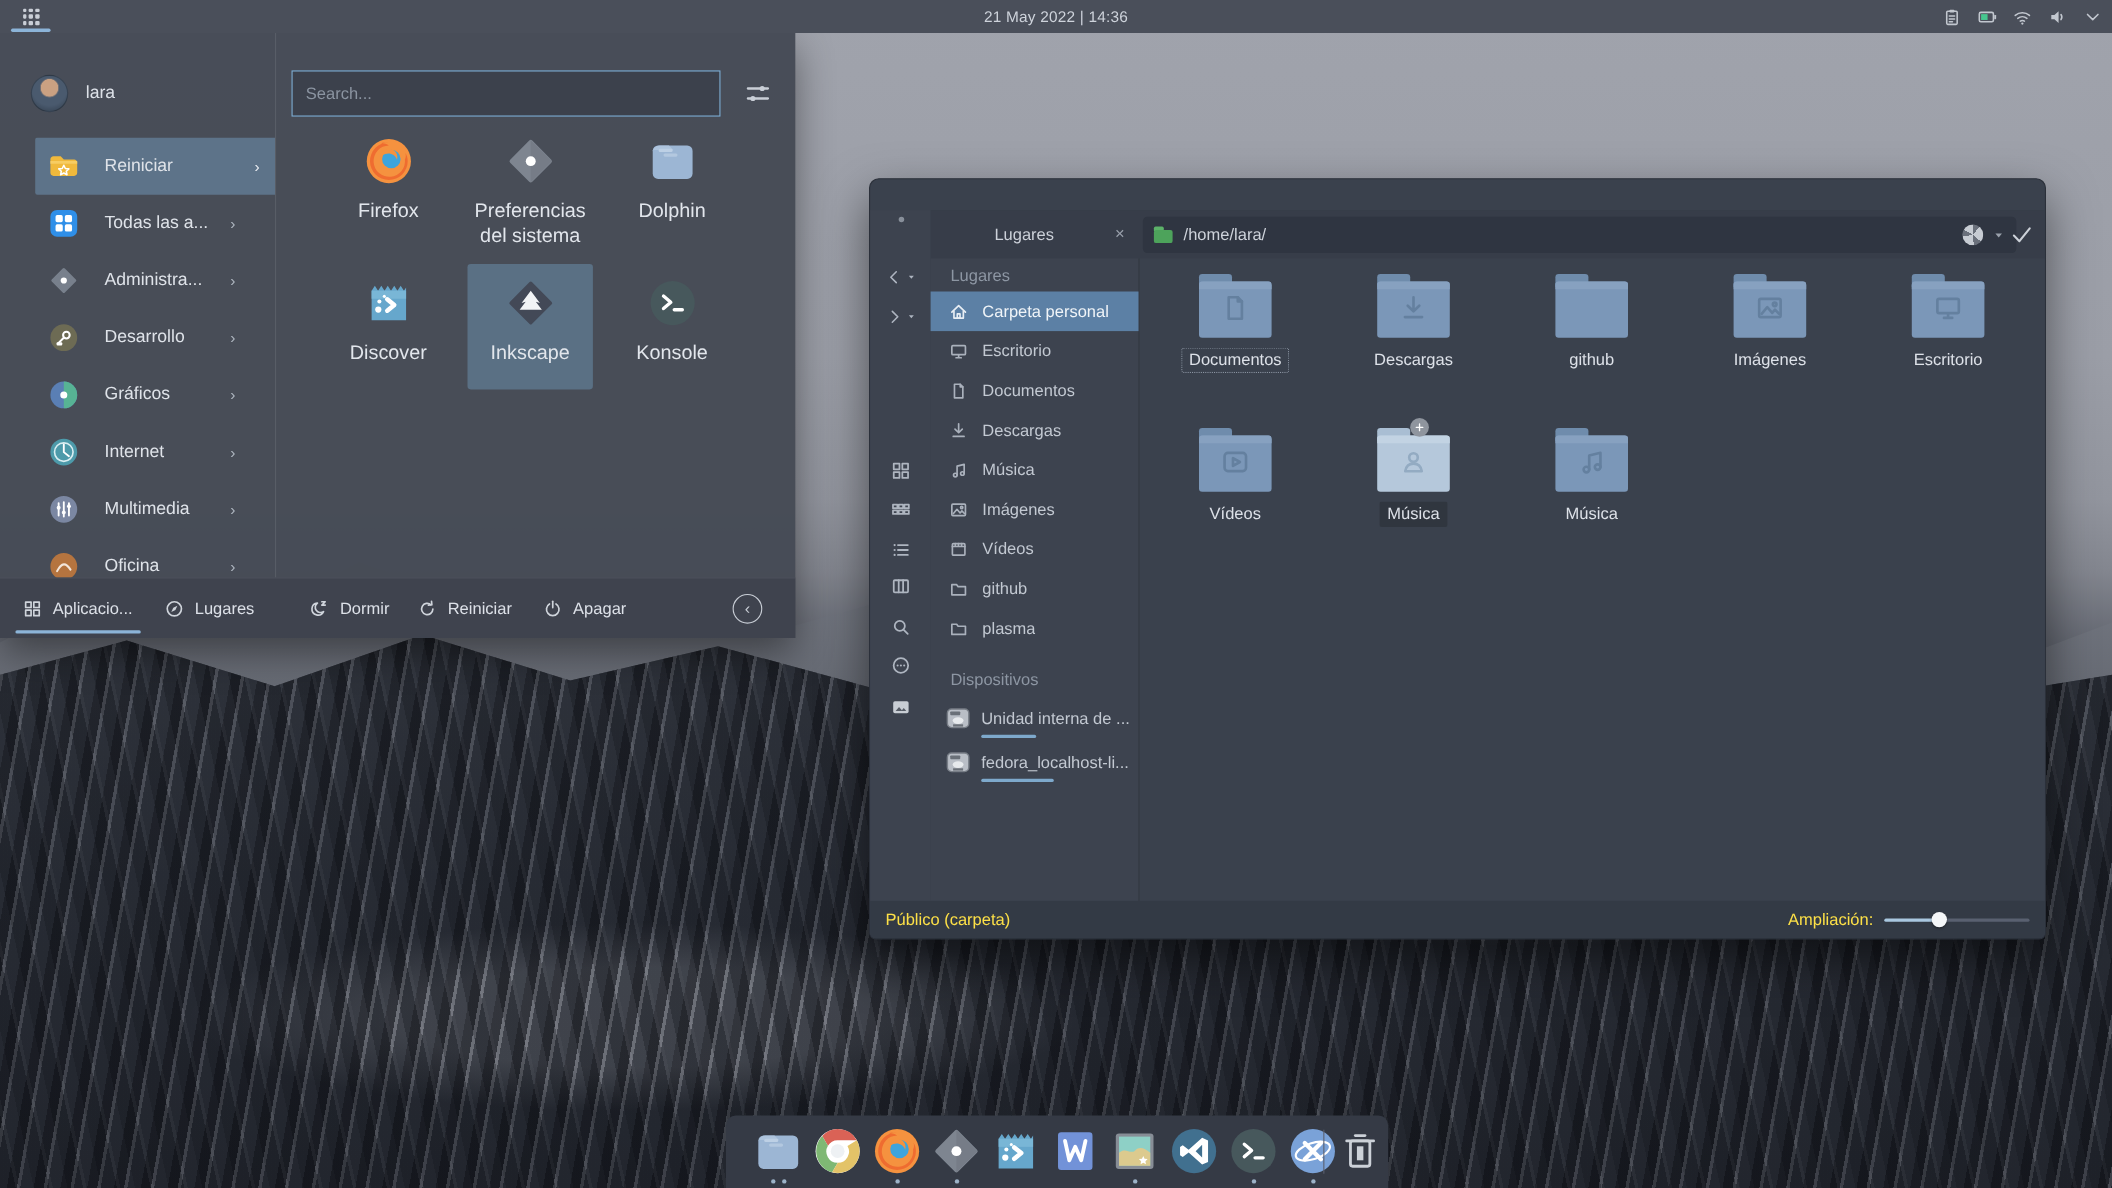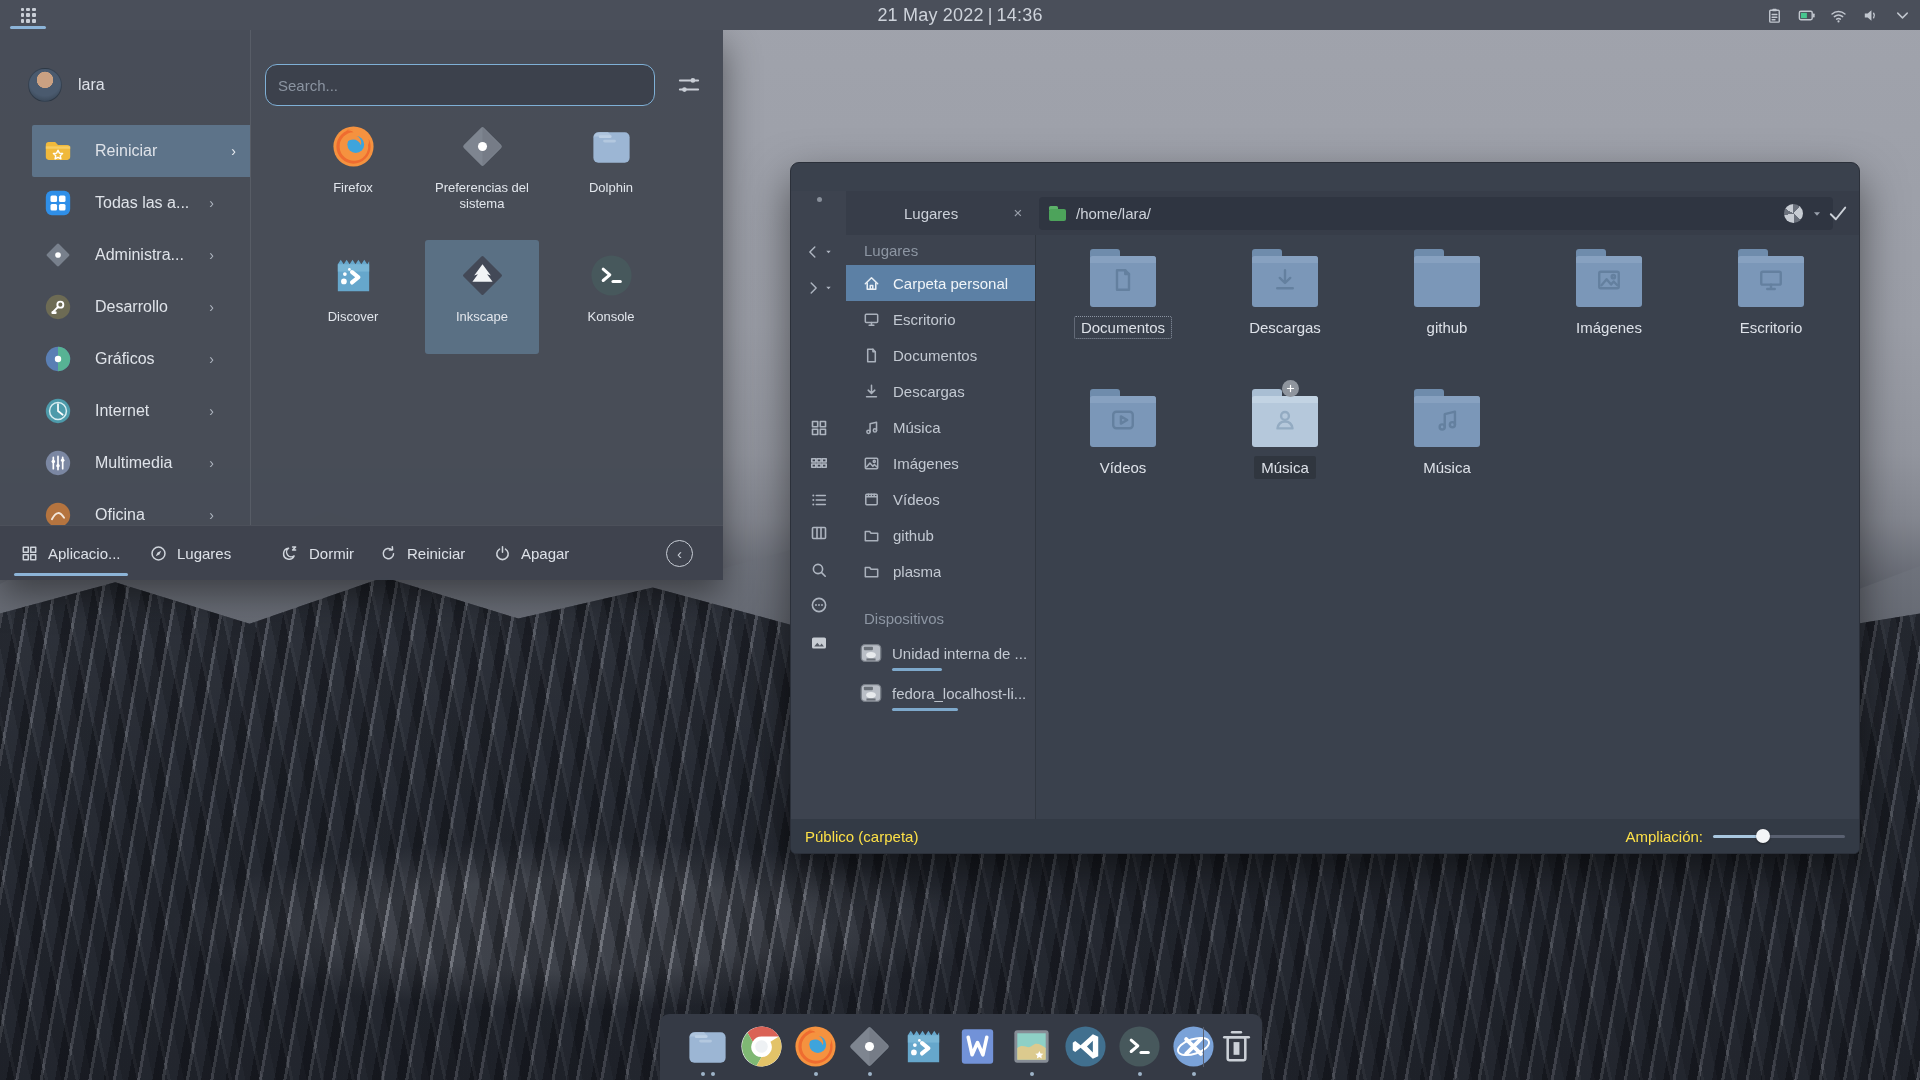--- a/index.html
+++ b/index.html
@@ -20,21 +20,21 @@
       repeating-linear-gradient(100deg, rgba(16,18,24,.55) 0 9px, rgba(175,178,187,.18) 9px 12px, rgba(34,38,46,.5) 12px 24px),
       repeating-linear-gradient(78deg, rgba(10,12,16,.35) 0 14px, rgba(190,193,200,.10) 14px 17px, transparent 17px 30px),
       radial-gradient(ellipse 34% 26% at 72% 38%, rgba(186,189,196,.55) 0 40%, transparent 75%),
       radial-gradient(ellipse 28% 22% at 30% 70%, rgba(170,173,181,.4) 0 40%, transparent 75%),
       linear-gradient(180deg,#3c4049 0%,#2d313a 45%,#23262e 100%);
     clip-path:polygon(0 10%,6% 4%,13% 12%,20% 3%,27% 11%,34% 5%,42% 13%,50% 6%,58% 14%,66% 8%,74% 15%,82% 9%,90% 16%,100% 10%,100% 100%,0 100%);
   }
 
   
   #topbar { position:absolute; left:0; top:0; width:1920px; height:30px; background:#4a4f5a; z-index:50;
-    display:flex; align-items:center; font-size:18px; }
+    display:flex; align-items:center; font-size:14px; }
   #launcher-btn { position:absolute; left:8px; top:0; width:40px; height:30px; display:flex; align-items:center; justify-content:center; cursor:pointer; }
   #launcher-btn .grid9 { width:15px; height:15px; display:grid; grid-template-columns:repeat(3,1fr); gap:2px; }
   #launcher-btn .grid9 i { background:#c9ced6; border-radius:1px; }
   #launcher-btn .active-line { position:absolute; left:2px; right:2px; bottom:1px; height:3px; background:#8cb4d8; border-radius:2px; }
   #clock { position:absolute; left:50%; transform:translateX(-50%); top:0; height:30px; display:flex; align-items:center; gap:4px; color:#ced3db; letter-spacing:.2px; }
   #tray { position:absolute; right:8px; top:0; height:30px; display:flex; align-items:center; gap:13px; color:#c2c7cf; }
   #tray .ticon { width:19px; height:19px; display:flex; align-items:center; justify-content:center; }
   #tray svg { width:19px; height:19px; }
 
   
@@ -42,39 +42,39 @@
   .svgicon svg { width:100%; height:100%; stroke:currentColor; fill:none; stroke-width:1.6; stroke-linecap:round; stroke-linejoin:round; }
 
   
   #launcher { position:absolute; left:0; top:30px; width:723px; height:550px; z-index:40;
     background:rgba(69,74,85,.97); box-shadow:0 14px 34px rgba(0,0,0,.45); }
   #launcher .vdiv { position:absolute; left:250px; top:0; width:1px; height:495px; background:rgba(255,255,255,.09); }
   #user-row { position:absolute; left:28px; top:38px; display:flex; align-items:center; gap:16px; }
   #avatar { width:34px; height:34px; border-radius:50%; overflow:hidden;
     background:radial-gradient(circle at 50% 34%, #caa182 0 30%, #4a5a6e 32% 60%, #2e3a48 100%); border:1px solid rgba(0,0,0,.25); }
   #user-name { font-size:16px; color:#dde1e8; }
-  #search-box { position:absolute; left:265px; top:34px; width:390px; height:42px; background:#3c414c; border:1px solid #7fb0d6; border-radius:12px;
+  #search-box { position:absolute; left:265px; top:34px; width:390px; height:42px; background:#3c414c; border:1px solid #7fb0d6; border-radius:0;
     color:#8b94a1; font-size:15px; padding:0 12px; outline:none; }
   #search-box::placeholder { color:#8b94a1; }
   #launcher-config { position:absolute; left:676px; top:42px; width:26px; height:26px; color:#c9ced6; cursor:pointer; }
 
   #cat-list { position:absolute; left:0; top:95px; width:250px; height:400px; overflow:hidden; }
   .cat-item { position:relative; height:52px; display:flex; align-items:center; cursor:pointer; padding-left:43px; }
   .cat-item.sel { background:#5d7389; width:229px; margin-left:32px; padding-left:11px; border-radius:2px; }
   .cat-item .cicon { width:30px; height:30px; flex:0 0 30px; }
   .cat-item .clabel { margin-left:22px; font-size:16px; color:#dfe3e9; white-space:nowrap; }
   .cat-item .chev { position:absolute; right:36px; color:#aeb5bf; font-size:14px; }
   .cat-item.sel .chev { right:25px; color:#e8ecf1; }
 
   #app-grid { position:absolute; left:270px; top:52px; width:430px; height:440px; }
   .app-tile { position:absolute; width:114px; height:114px; display:flex; flex-direction:column; align-items:center; cursor:pointer; border-radius:3px; }
   .app-tile.sel { background:#5a7084; }
   .app-tile .art { width:47px; height:47px; margin-top:12px; }
   .app-tile .art svg { width:100%; height:100%; }
-  .app-tile .alabel { margin-top:10px; font-size:13px; color:#e2e6ec; text-align:center; line-height:1.25; }
+  .app-tile .alabel { margin-top:10px; font-size:18px; color:#e2e6ec; text-align:center; line-height:1.25; }
 
   #launcher-footer { position:absolute; left:0; bottom:0; width:723px; height:55px; border-top:1px solid rgba(255,255,255,.07);
     background:rgba(62,67,78,.9); }
   .ftab, .faction { position:absolute; top:0; height:55px; display:flex; align-items:center; gap:9px; color:#dde1e8; font-size:15px; cursor:pointer; }
   .ficon { width:19px; height:19px; color:#cfd4db; }
   .ftab-underline { position:absolute; left:14px; bottom:4px; width:114px; height:3px; background:#8cb4d8; border-radius:2px; }
   #leave-collapse { position:absolute; right:30px; top:14px; width:27px; height:27px; border:1.5px solid #c9ced6; border-radius:50%;
     display:flex; align-items:center; justify-content:center; color:#c9ced6; font-size:15px; cursor:pointer; }
 
   

